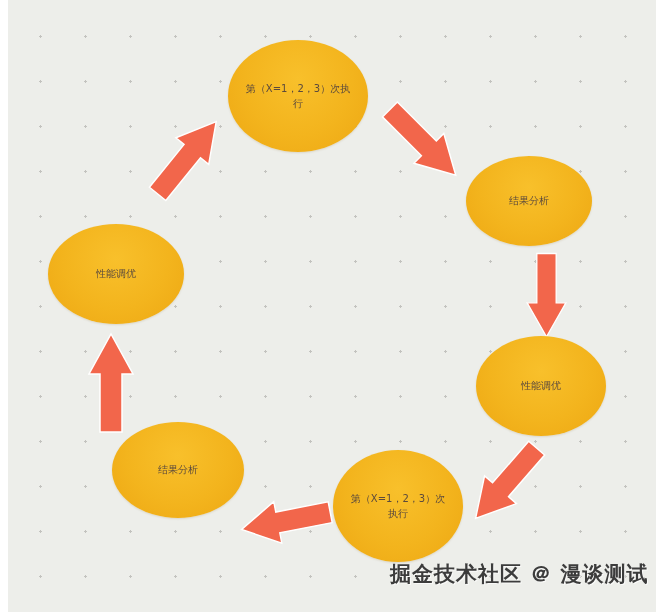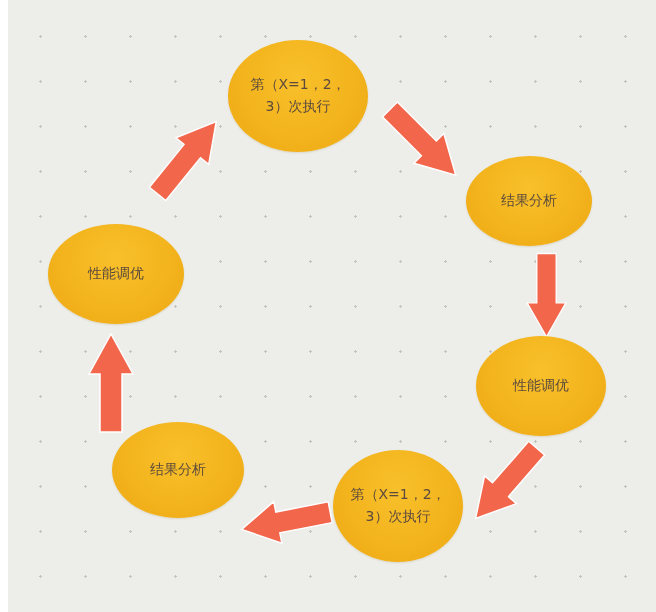--- a/index.html
+++ b/index.html
@@ -28,21 +28,21 @@
   }
   .node {
     position: absolute;
     border-radius: 50%;
     background: radial-gradient(ellipse at 50% 35%, #f8c02b 0%, #f3b41d 55%, #eda713 100%);
     display: flex;
     align-items: center;
     justify-content: center;
     text-align: center;
     color: #5b4a3d;
-    font-size: 14px;
+    font-size: 10px;
     line-height: 1.55;
     box-shadow: 0 1px 2px rgba(120,90,0,0.15);
   }
   .node .label {
     display: block;
     padding: 6px 14px;
     word-break: break-all;
   }
   #node-exec-top      { left: 220px; top:  40px; width: 140px; height: 112px; }
   #node-analysis-tr   { left: 458px; top: 156px; width: 126px; height:  90px; }
@@ -113,15 +113,16 @@
     <div id="node-exec-bottom" class="node">
       <span class="label">第（X=1，2，3）次执行</span>
     </div>
     <div id="node-analysis-bl" class="node">
       <span class="label">结果分析</span>
     </div>
     <div id="node-tuning-left" class="node">
       <span class="label">性能调优</span>
     </div>
 
+    <div id="watermark">掘金技术社区 ＠ 漫谈测试</div>
 
   </div>
 </div>
 
 </body></html>

